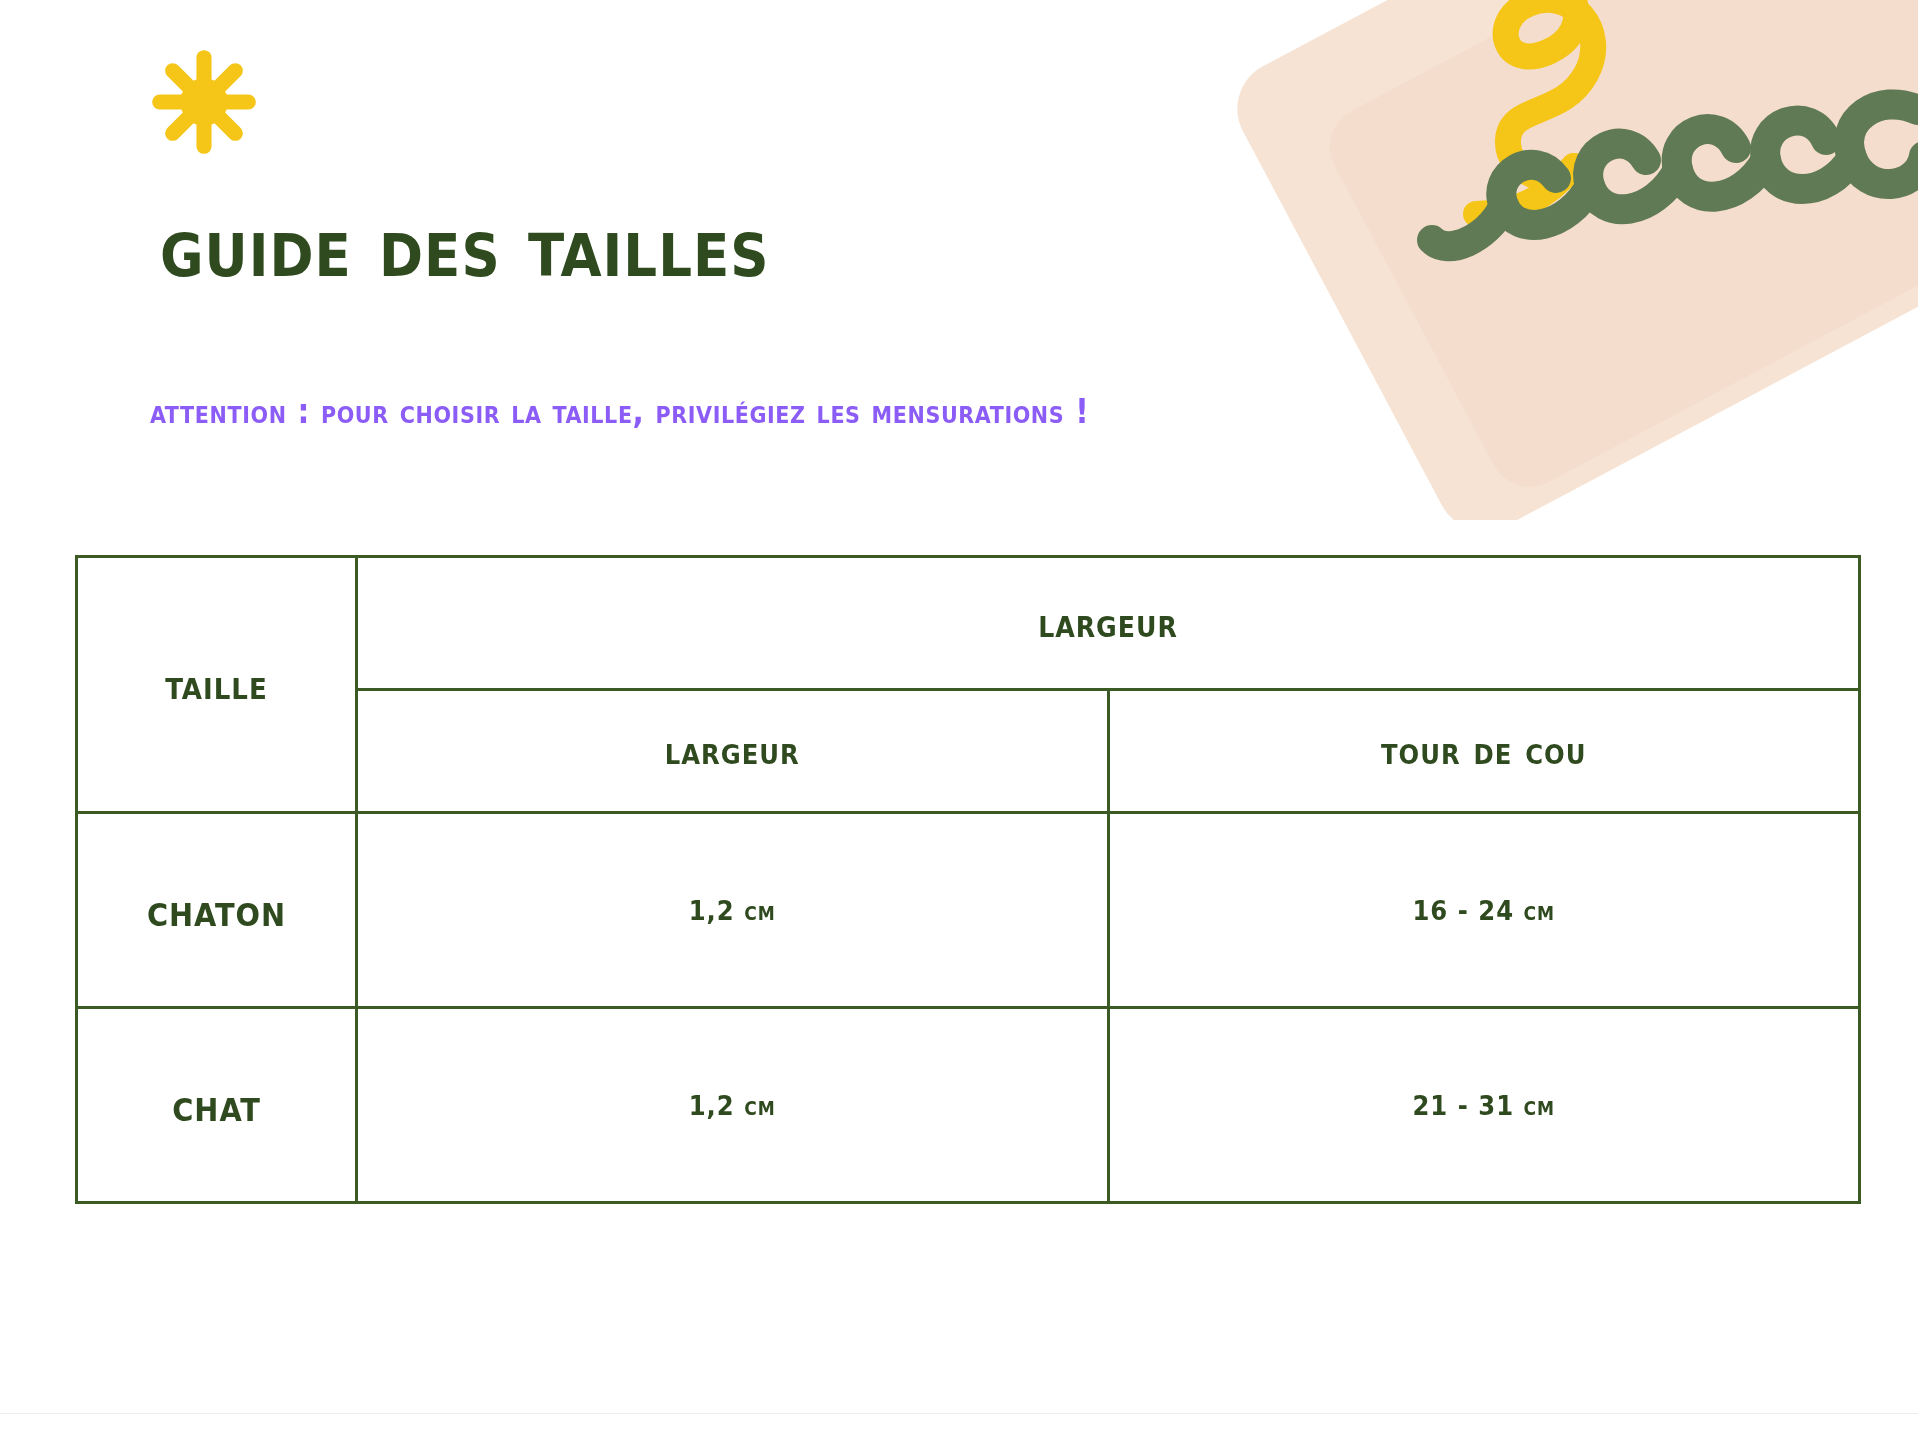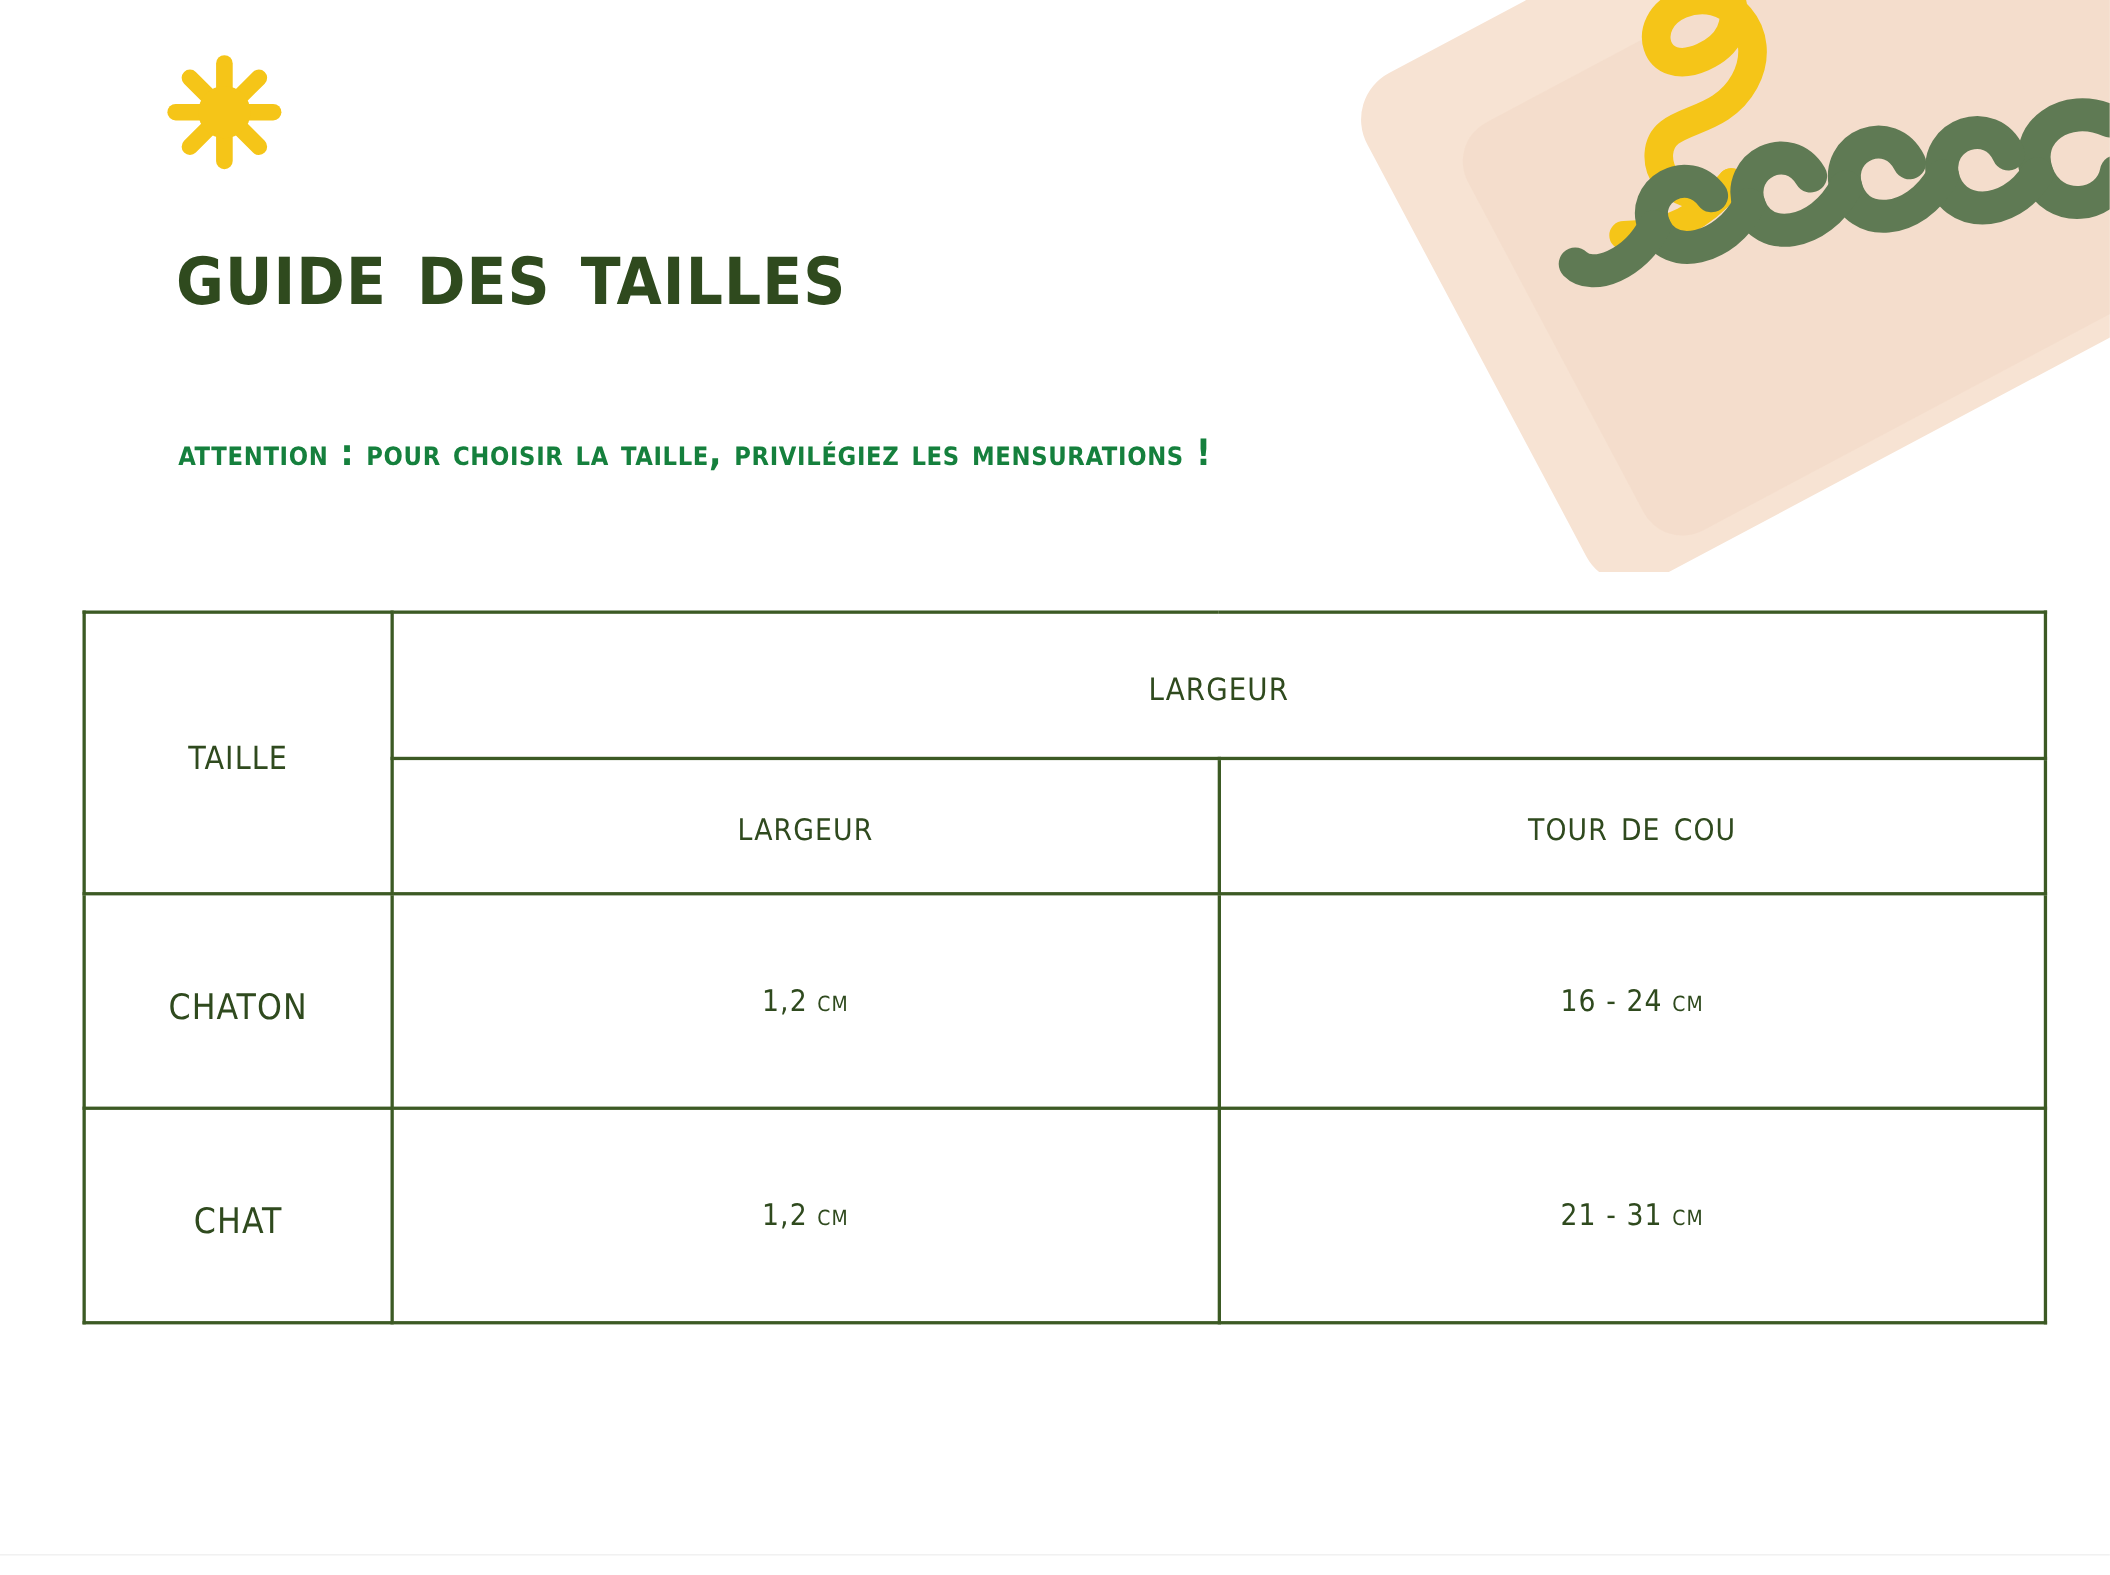--- a/index.html
+++ b/index.html
@@ -78,27 +78,27 @@
     letter-spacing: 1px;
     color: #2f4a1e;
     font-weight: 700;
     font-variant: small-caps;
     text-transform: lowercase;
   }
   .title::first-letter { font-size: 84px; }
 
   .subtitle {
     position: absolute;
-    left: 162px;
+    left: 150px;
     top: 392px;
     margin: 0;
     font-family: "DejaVu Sans Condensed", "Liberation Sans", sans-serif;
     font-size: 33px;
     letter-spacing: .6px;
-    color: #15803d;
+    color: #8b5cf6;
     font-weight: 600;
     font-variant: small-caps;
     text-transform: lowercase;
   }
 
   
   .size-table {
     position: absolute;
     left: 75px;
     top: 555px;
@@ -107,21 +107,21 @@
     table-layout: fixed;
     color: #2f4a1e;
     font-family: "DejaVu Sans Condensed", "Liberation Sans", sans-serif;
     font-variant: small-caps;
     text-transform: lowercase;
   }
   .size-table td, .size-table th {
     border: 3px solid #3c5a24;
     text-align: center;
     vertical-align: middle;
-    font-weight: 400;
+    font-weight: 700;
   }
   .col-taille { width: 280px; }
 
   .th-taille {
     font-size: 42px;
     letter-spacing: 1px;
     height: 245px;
   }
   .th-group {
     font-size: 40px;

